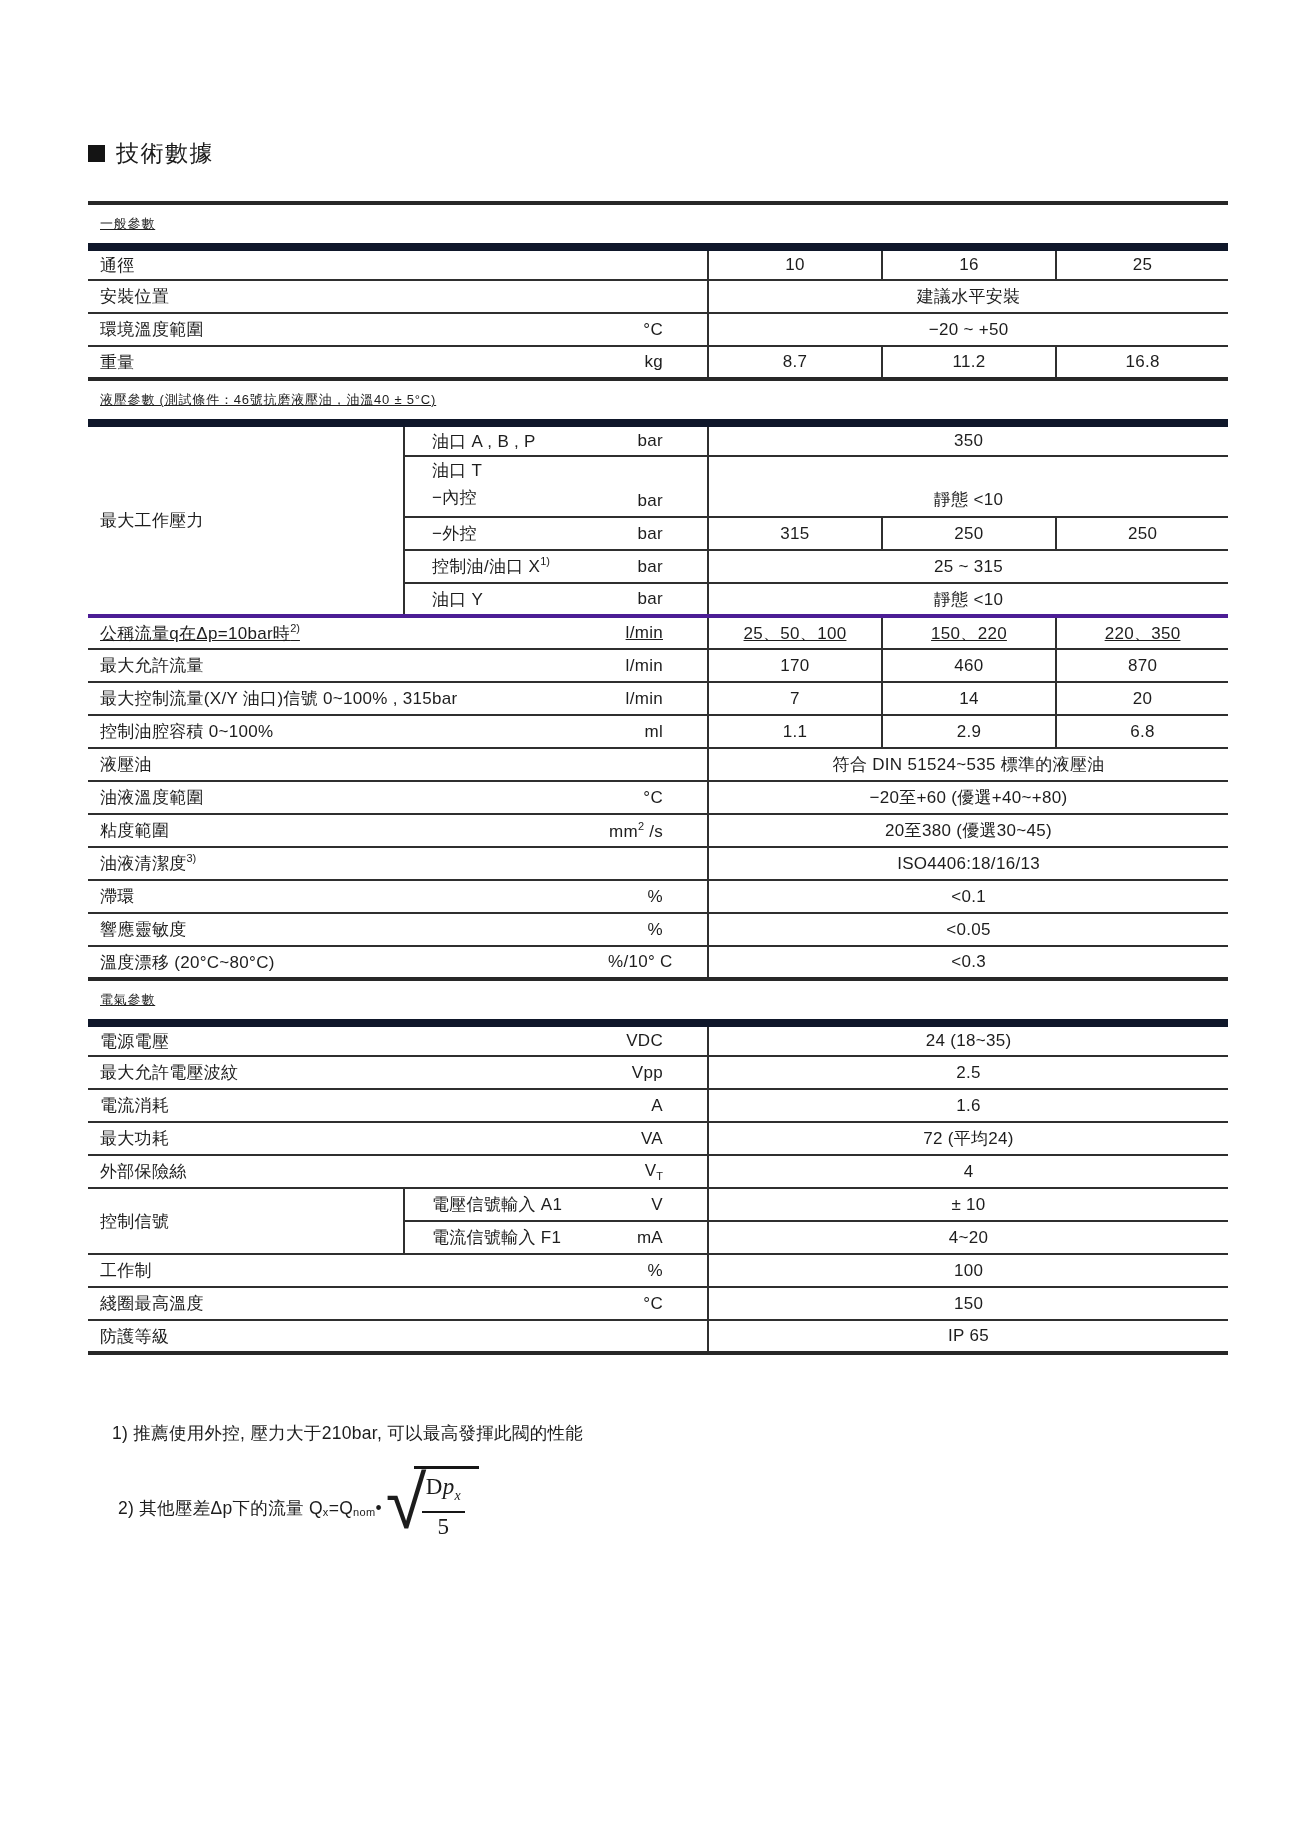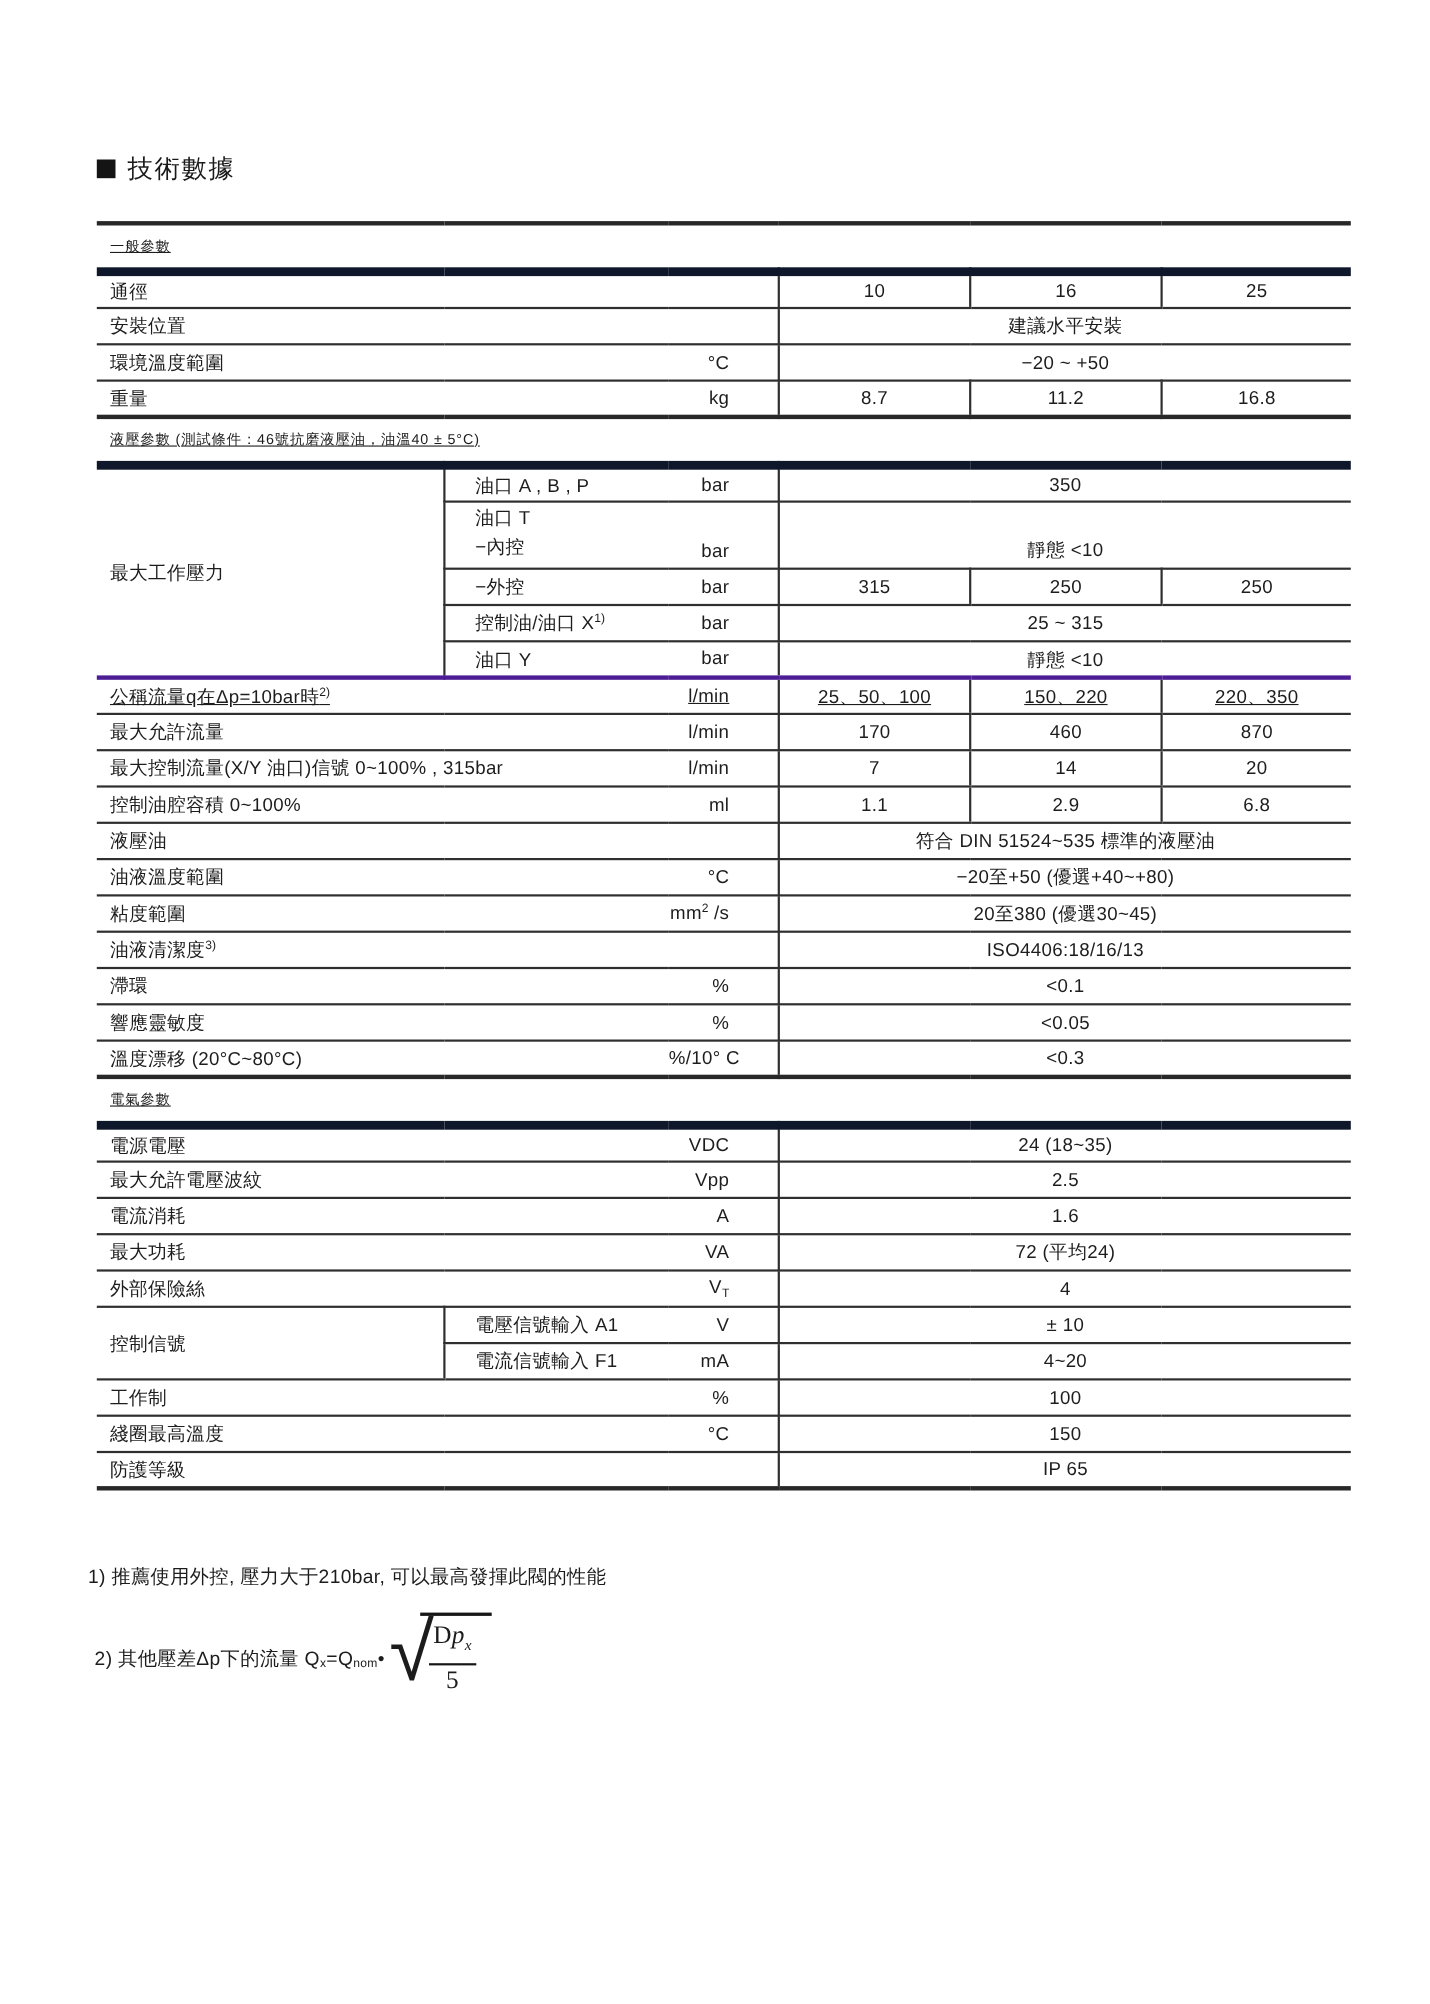--- a/index.html
+++ b/index.html
@@ -35,21 +35,21 @@
   td.value-cell { text-align:center; }
   td.col-cell + td.col-cell { border-left:2px solid #2f2f2f; }
   tr.thick-top td    { border-top:4px solid #4c1d95;text-decoration:underline; }
   tr.thick-bottom td { border-bottom:4px solid #282828; }
   tr.tall td { height:56px; vertical-align:bottom; padding-bottom:5px; }
   tr.tall td.sub-cell div { line-height:27px; }
   .sup { font-size:11px; vertical-align:super; letter-spacing:0; }
   .sb  { font-size:11px; vertical-align:sub;   letter-spacing:0; }
 
   
-  .footnotes { margin-left:76px; }
+  .footnotes { margin-left:108px; }
   .fn { font-size:17.5px; color:#1c1c1c; letter-spacing:0.3px; }
   .fn-1 { margin-top:66px; margin-left:4px; }
   .fn-2 { margin-top:24px; margin-left:10px; display:flex; align-items:center; }
   .fn-3 { margin-top:22px; }
   .fn-2 .small-sub { font-size:11px; vertical-align:sub; position:relative; top:4px; }
   .sqrt { display:inline-flex; align-items:flex-start; margin-left:4px; }
   .rad-sign {
     font-family:"DejaVu Sans",sans-serif; font-size:74px; font-weight:100;
     line-height:78px; transform:translateY(-6px);
   }
@@ -171,21 +171,21 @@
           <td class="value-cell col-cell" colspan="1">6.8</td>
         </tr>
         <tr>
           <td class="label-cell" colspan="2"><span>液壓油</span></td>
           <td class="unit-cell" colspan="1"></td>
           <td class="value-cell span-cell" colspan="3">符合 DIN 51524~535 標準的液壓油</td>
         </tr>
         <tr>
           <td class="label-cell" colspan="2"><span>油液溫度範圍</span></td>
           <td class="unit-cell" colspan="1"><span>°C</span></td>
-          <td class="value-cell span-cell" colspan="3">−20至+50  (優選+40~+80)</td>
+          <td class="value-cell span-cell" colspan="3">−20至+60  (優選+40~+80)</td>
         </tr>
         <tr>
           <td class="label-cell" colspan="2"><span>粘度範圍</span></td>
           <td class="unit-cell" colspan="1"><span>mm</span><span class="sup">2</span><span> /s</span></td>
           <td class="value-cell span-cell" colspan="3">20至380  (優選30~45)</td>
         </tr>
         <tr>
           <td class="label-cell" colspan="2"><span>油液清潔度</span><span class="sup">3)</span></td>
           <td class="unit-cell" colspan="1"></td>
           <td class="value-cell span-cell" colspan="3">ISO4406:18/16/13</td>

